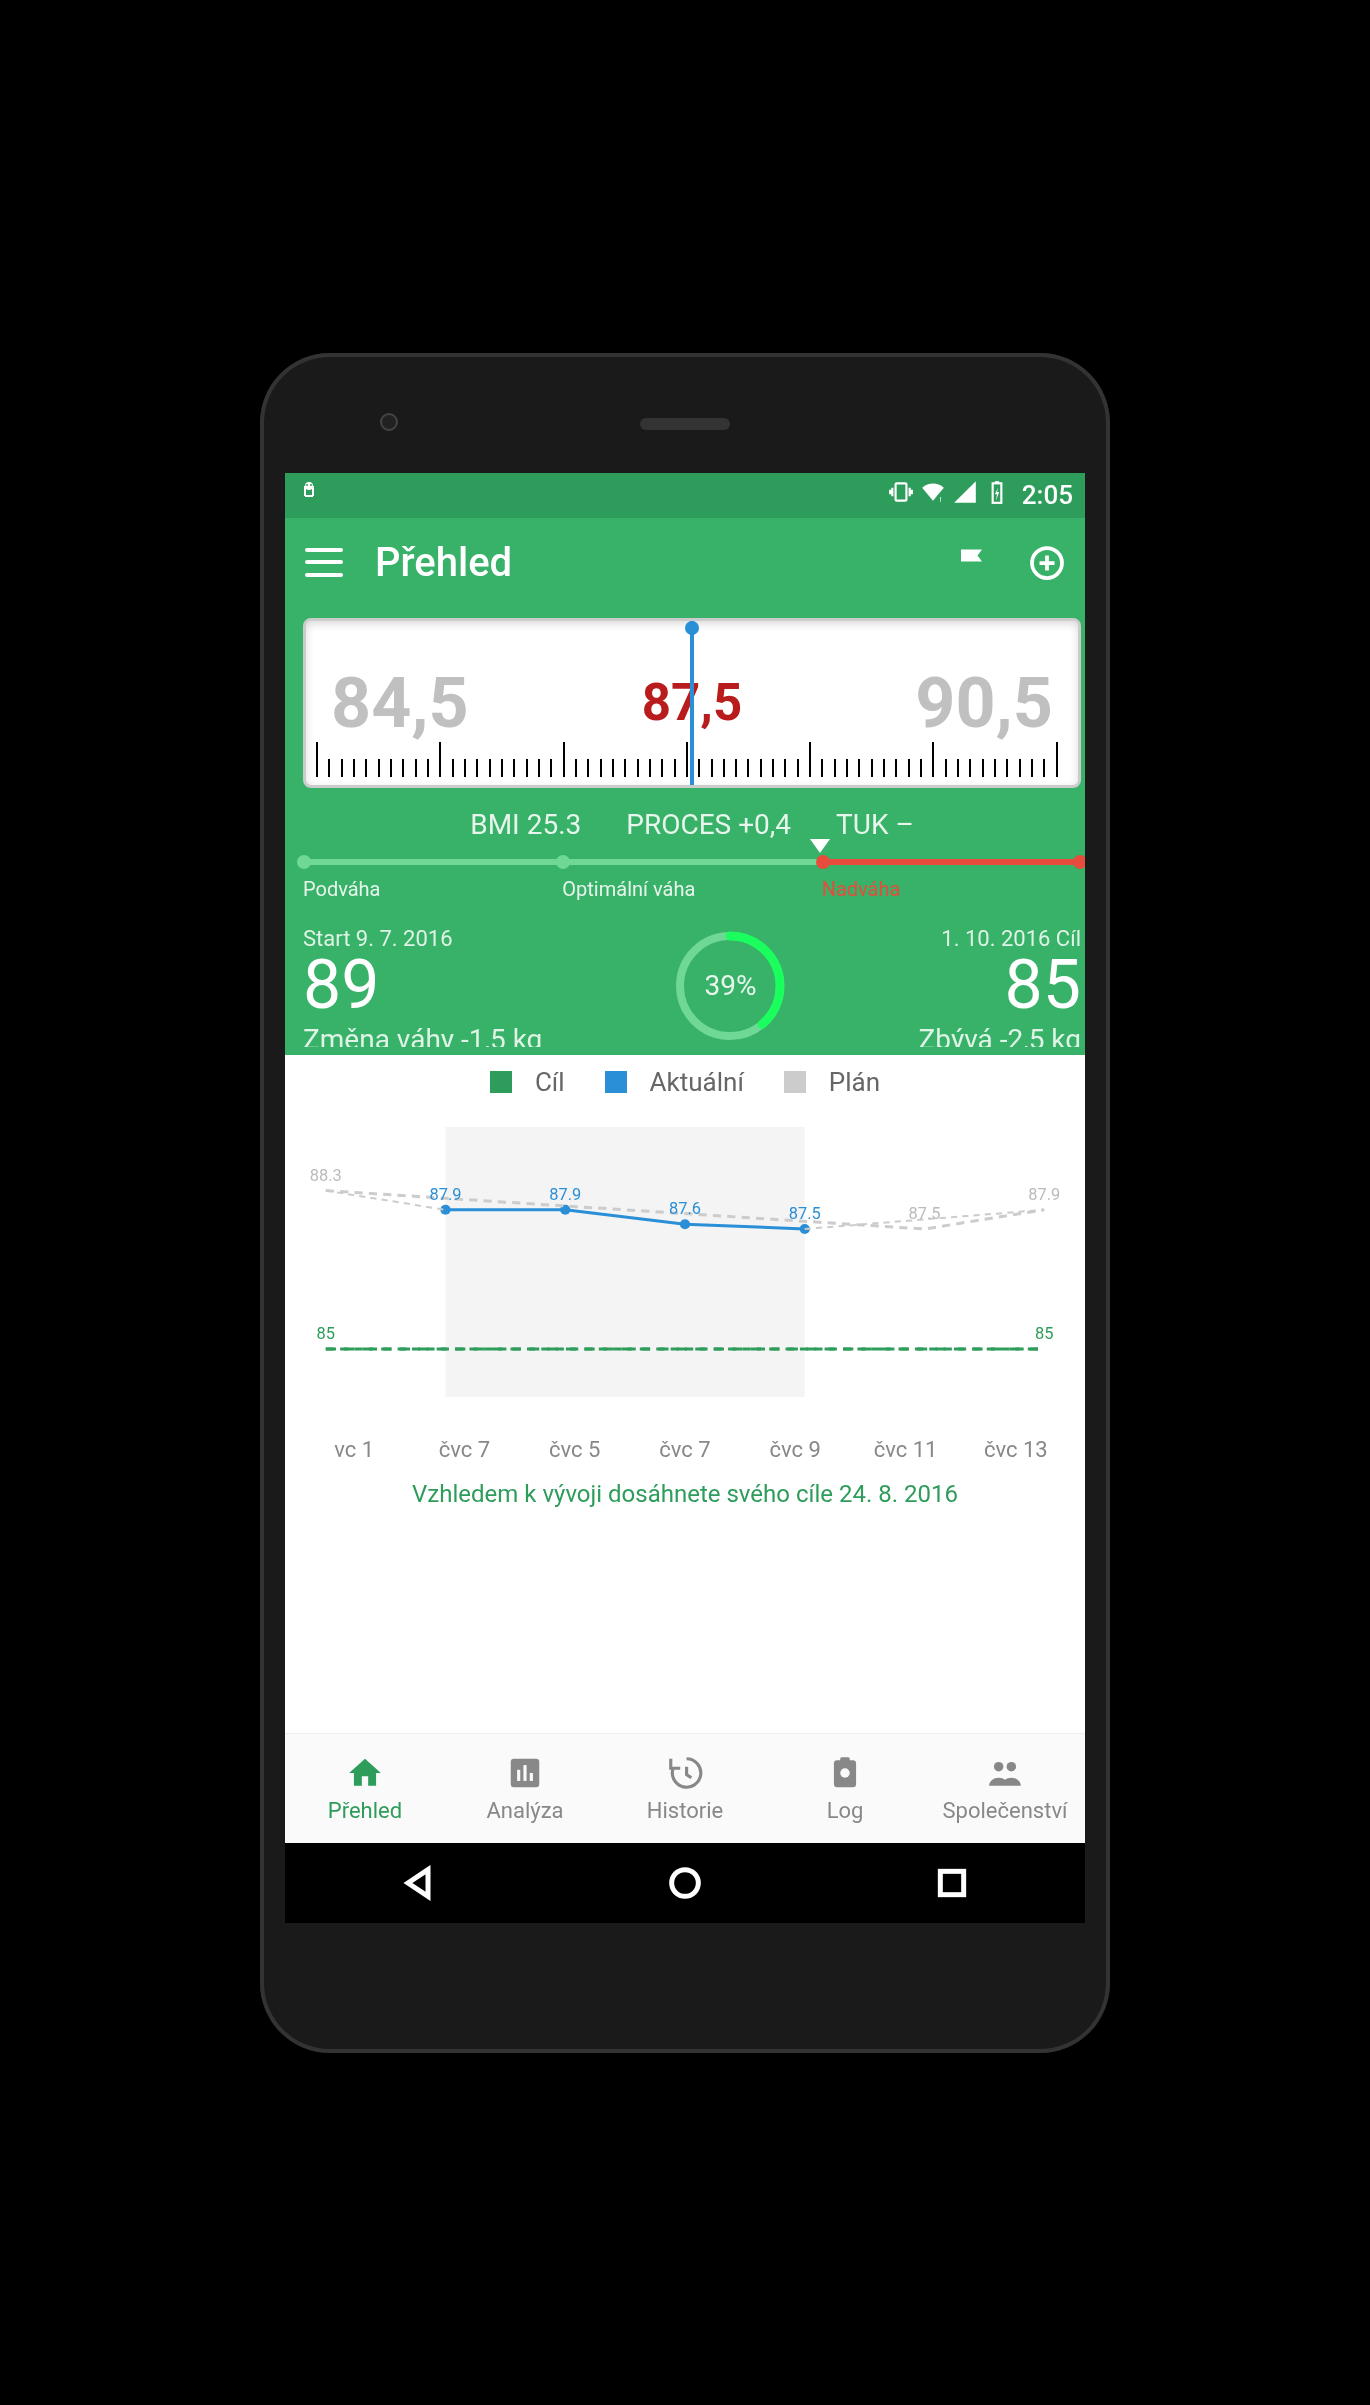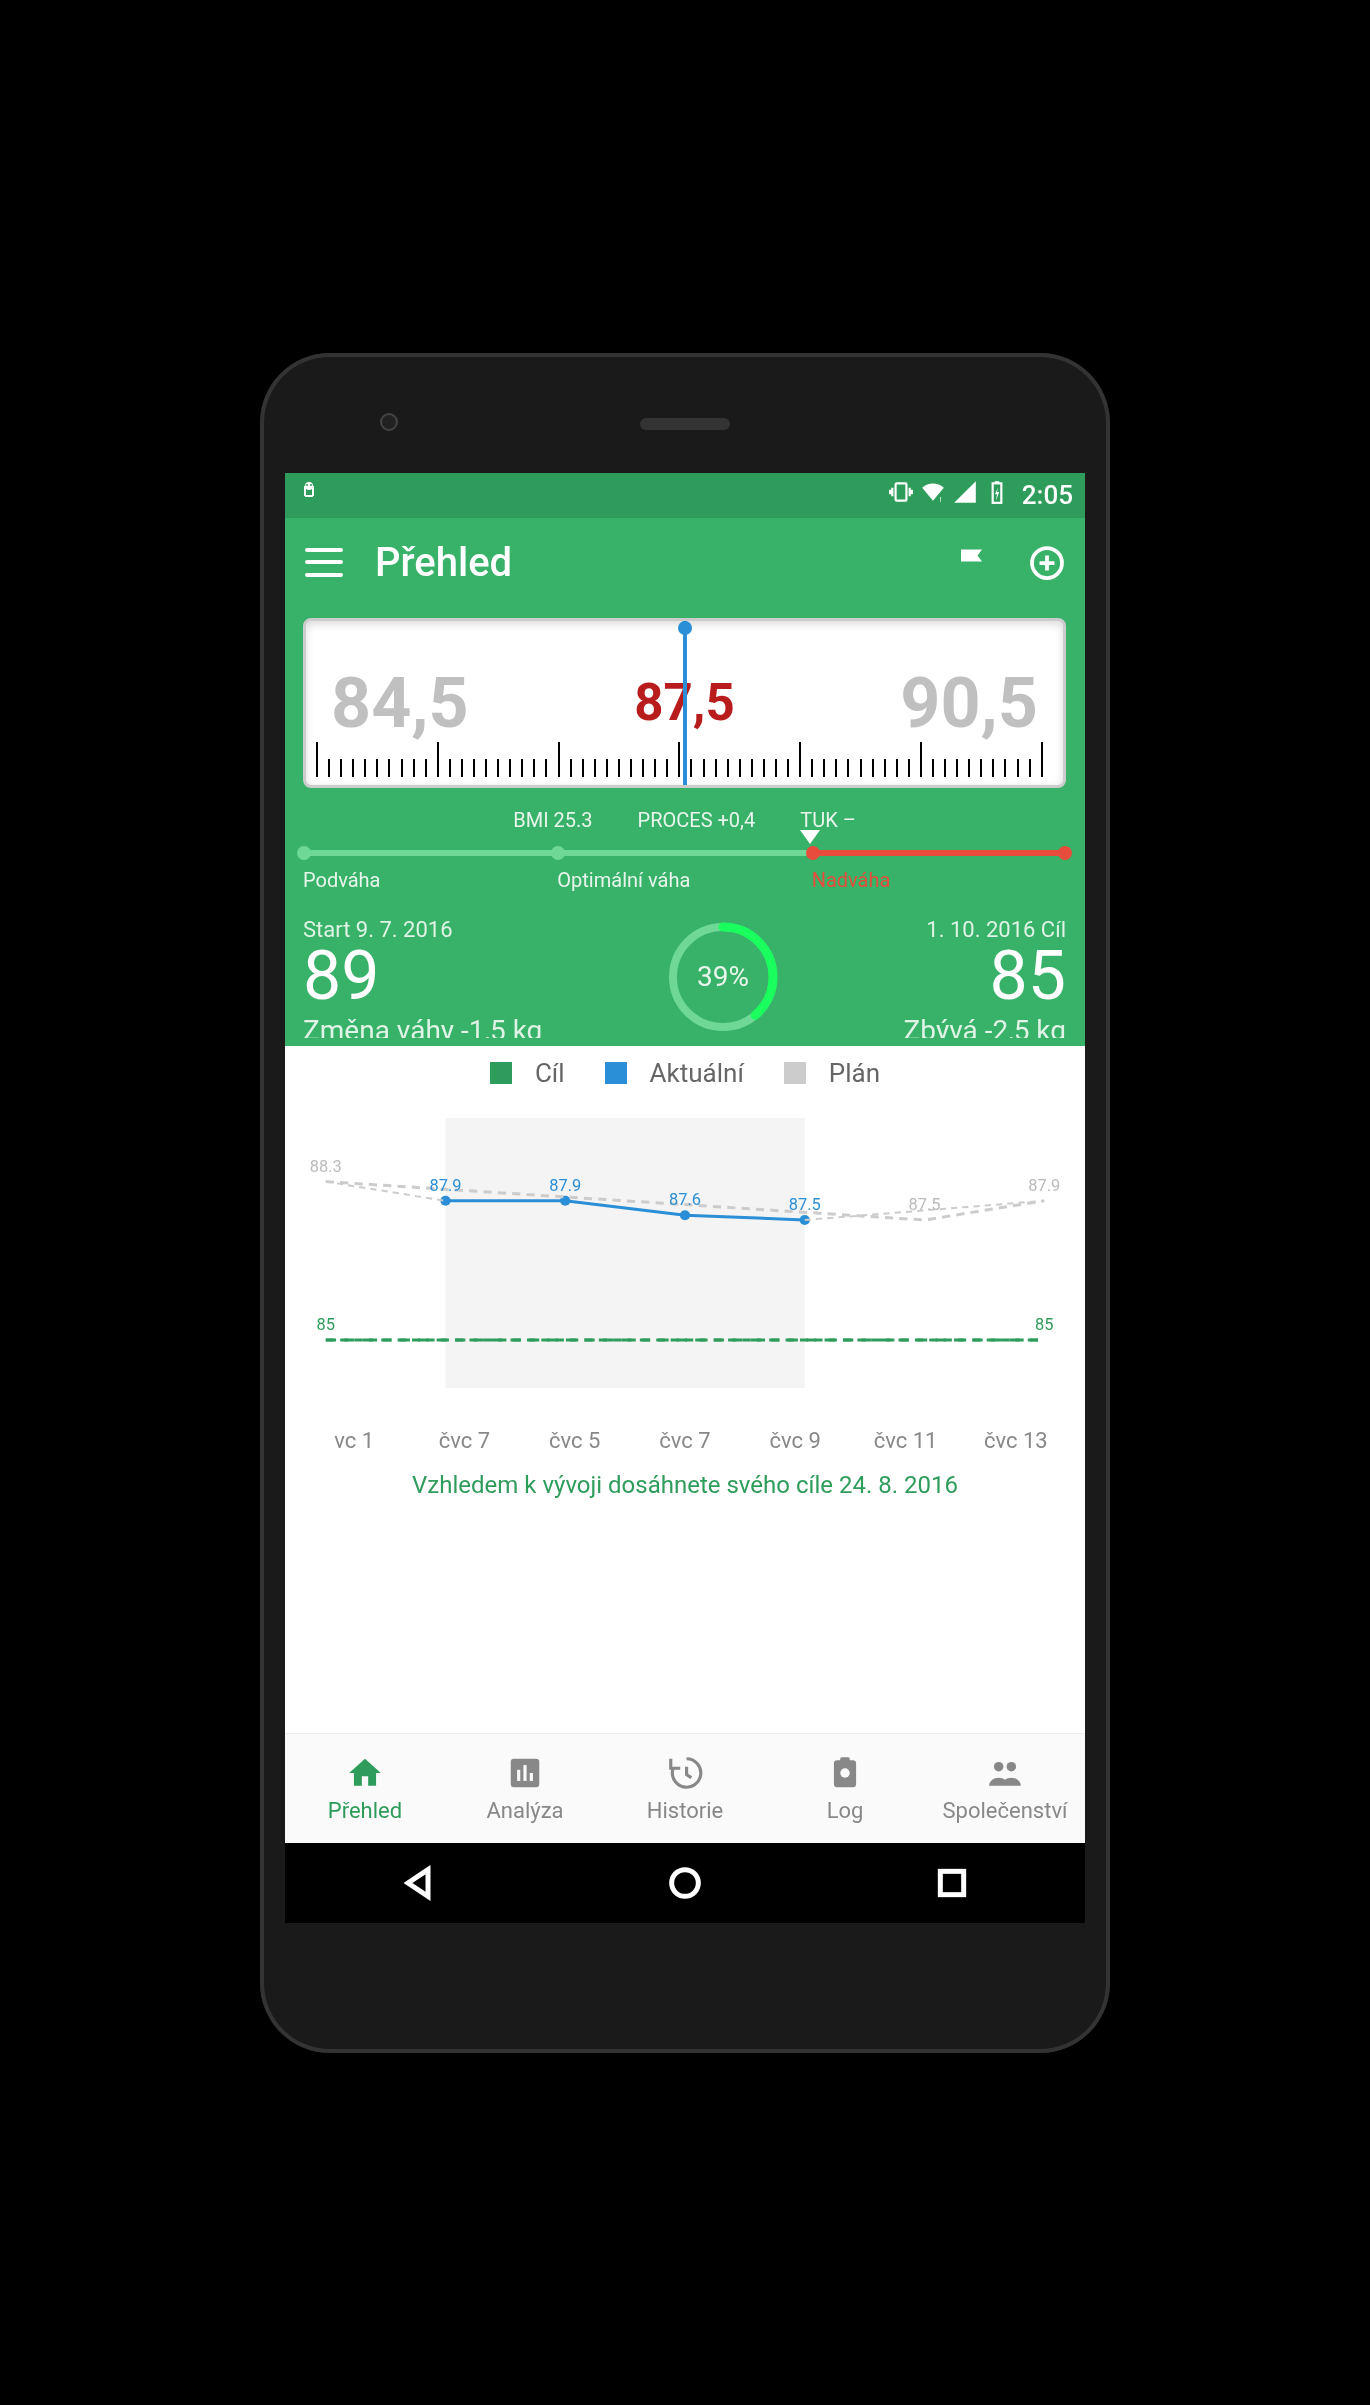--- a/index.html
+++ b/index.html
@@ -74,21 +74,21 @@
     gap: 32px;
   }
   .app-bar .hamburger { width: 38px; height: 38px; display:flex; flex-direction:column; justify-content:space-around; cursor:pointer; }
   .app-bar .hamburger span { display:block; height:4px; background:#fff; border-radius:2px; }
   .app-bar .title { font-size: 40px; font-weight: 500; flex:1; }
   .app-bar .action-icon { width:36px; height:36px; fill:#fff; cursor:pointer; }
   .app-bar .actions { display:flex; gap:38px; align-items:center; }
   
   .green-panel {
     background: #37b268;
-    padding: 10px 19px 0 18px;
+    padding: 10px 4px 0 18px;
     color: #fff;
   }
   .weight-picker {
     background: #fff;
     border: 3px solid #ccc;
     border-radius: 8px;
     box-shadow: inset 0 3px 8px rgba(0,0,0,0.15);
     height: 170px;
     display: flex;
     align-items: center;
@@ -127,21 +127,21 @@
     left: 50%;
     transform: translateX(-50%);
     width: 14px; height: 14px;
     background: #2a8fd6;
     border-radius: 50%;
   }
   .metrics-row {
     display: flex;
     justify-content: center;
     gap: 45px;
-    font-size: 20px;
+    font-size: 28px;
     margin-top: 20px;
     color: #e8f5ec;
   }
   .bmi-scale {
     margin: 14px 0 8px 0;
     position: relative;
     height: 14px;
     display: flex;
   }
   .scale-seg { height: 6px; margin-top:4px; position:relative; }

